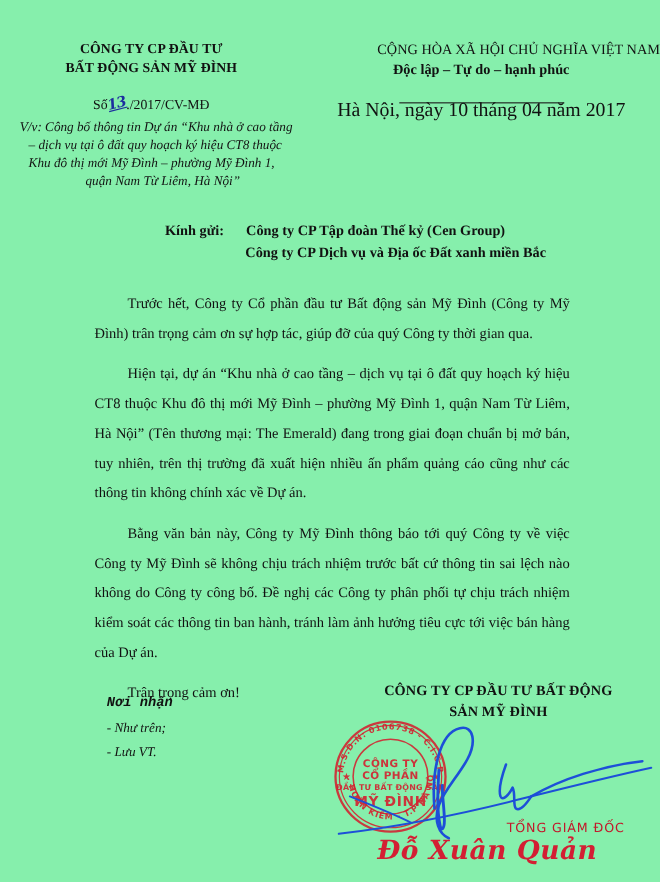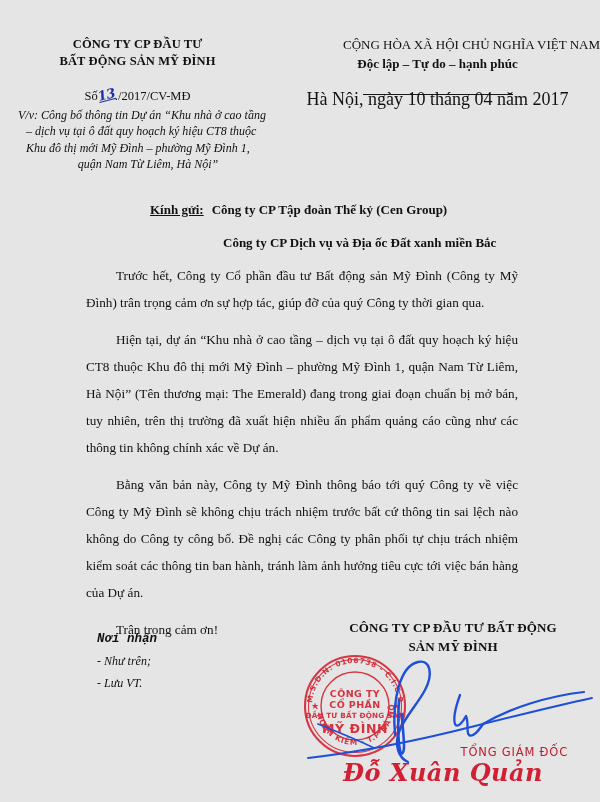--- a/index.html
+++ b/index.html
@@ -5,21 +5,21 @@
 <style>
   html, body {
     margin: 0;
     padding: 0;
     background: #ffffff;
   }
   .page {
     position: relative;
     width: 600px;
     height: 802px;
-    background: #e5e5e5;
+    background: #86efac;
     overflow: hidden;
     font-family: "Liberation Serif", "DejaVu Serif", serif;
     color: #111111;
   }
 
   
   .header {
     position: absolute;
     top: 36px;
     left: 0;
@@ -118,22 +118,22 @@
 
   
   .recipients {
     position: absolute;
     top: 200px;
     left: 150px;
     font-weight: bold;
     font-size: 13px;
     line-height: 20px;
   }
-  .recipients .kg-label { margin-right: 8px; text-decoration: underline; }
-  .recipients .r-row2 { padding-left: 73px; margin-top: 13px; }
+  .recipients .kg-label { margin-right: 20px; }
+  .recipients .r-row2 { padding-left: 73px; }
 
   
   .body {
     position: absolute;
     top: 262px;
     left: 86px;
     width: 432px;
     font-size: 13.2px;
     line-height: 27px;
     text-align: justify;

